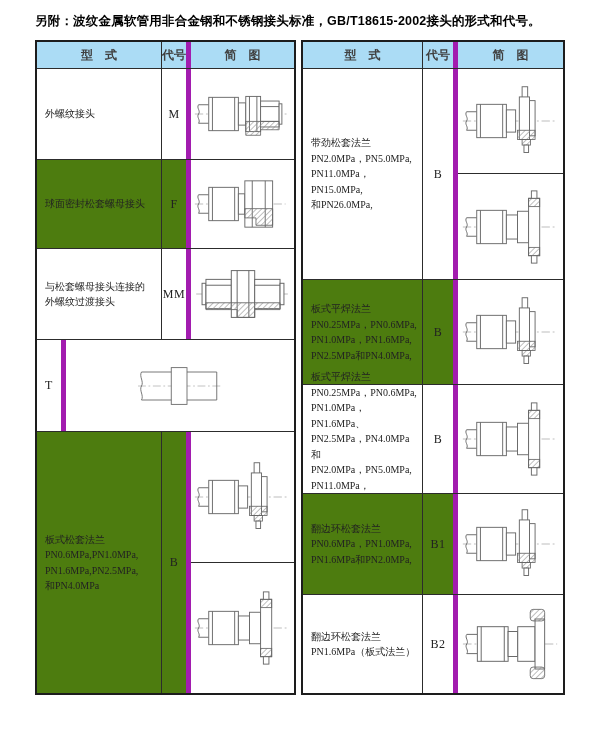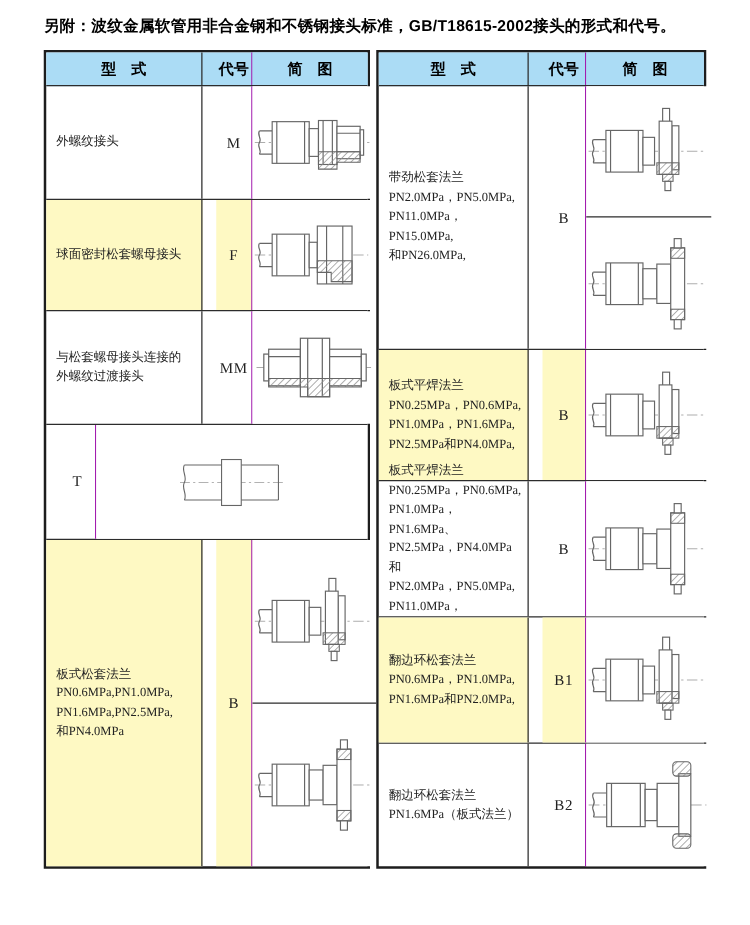--- a/index.html
+++ b/index.html
@@ -11,34 +11,34 @@
            font-size:12.5px; color:#000; letter-spacing:0.2px; }
   .tbl { position:absolute; top:40px; height:655px; border:2px solid #1d1d1d;
          display:flex; flex-direction:column; background:#fff; }
   #tbl-left  { left:35px;  width:261px; }
   #tbl-right { left:301px; width:264px; }
   .row { display:flex; border-bottom:1px solid #2c2c2c; min-height:0; }
   .row:last-child { border-bottom:none; }
   .hrow { background:#abdcf5; height:27px; flex:0 0 27px; }
   .hcell { display:flex; align-items:center; justify-content:center;
            font-family:Liberation Mono, monospace; font-weight:bold;
-           font-size:12px; color:#000000; }
+           font-size:12px; color:#404040; }
   .c1 { border-right:1px solid #2c2c2c; }
-  .c2 { border-right:1px solid #a21caf;margin-left:11px; }
+  .c2 { border-right:5px solid #a21caf; }
   #tbl-left  .c1 { width:125px; flex:0 0 125px; }
   #tbl-left  .c2 { width:29px;  flex:0 0 29px; }
   #tbl-right .c1 { width:120px; flex:0 0 120px; }
   #tbl-right .c2 { width:35px;  flex:0 0 35px; }
   .c3 { flex:1 1 auto; display:flex; align-items:center; justify-content:center;
         background:#fff; min-height:0; }
   .type { display:flex; align-items:center; padding:5px 4px 5px 8px;
           font-size:10px; line-height:1.55; white-space:pre-line; color:#222; }
   .code { display:flex; align-items:center; justify-content:center;
           font-size:12px; color:#222; letter-spacing:0.5px; }
-  .hl .c1, .hl .c2 { background:#fef9c3; }
+  .hl .c1, .hl .c2 { background:#4d7c0f; }
   .split { flex-direction:column; align-items:stretch; padding:0; }
   .sub { flex:1 1 50%; display:flex; align-items:center; justify-content:center; min-height:0; }
   .sub:first-child { border-bottom:1px solid #2c2c2c; }
   svg.dg { display:block; }
   .ln  { fill:#ffffff; stroke:#666; stroke-width:1; }
   .nf  { fill:none; stroke:#666; stroke-width:1; }
   .hat { fill:url(#ht); stroke:#666; stroke-width:0.9; }
   .cl  { stroke:#9a9a9a; stroke-width:0.7; stroke-dasharray:9 3 2 3; }
 </style>
 </head>

